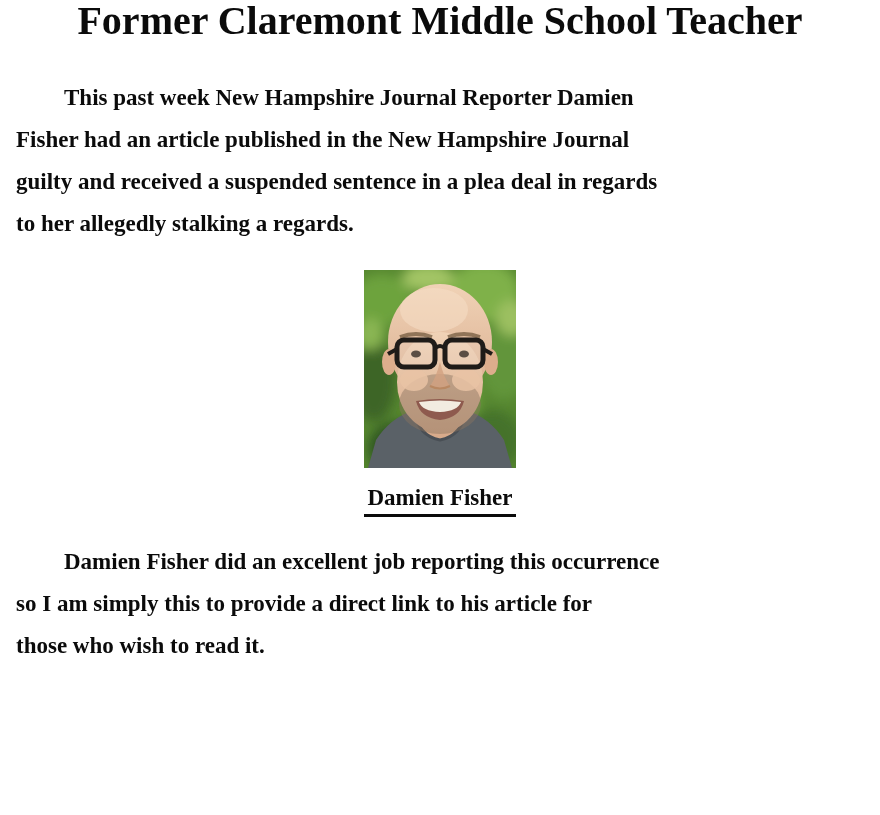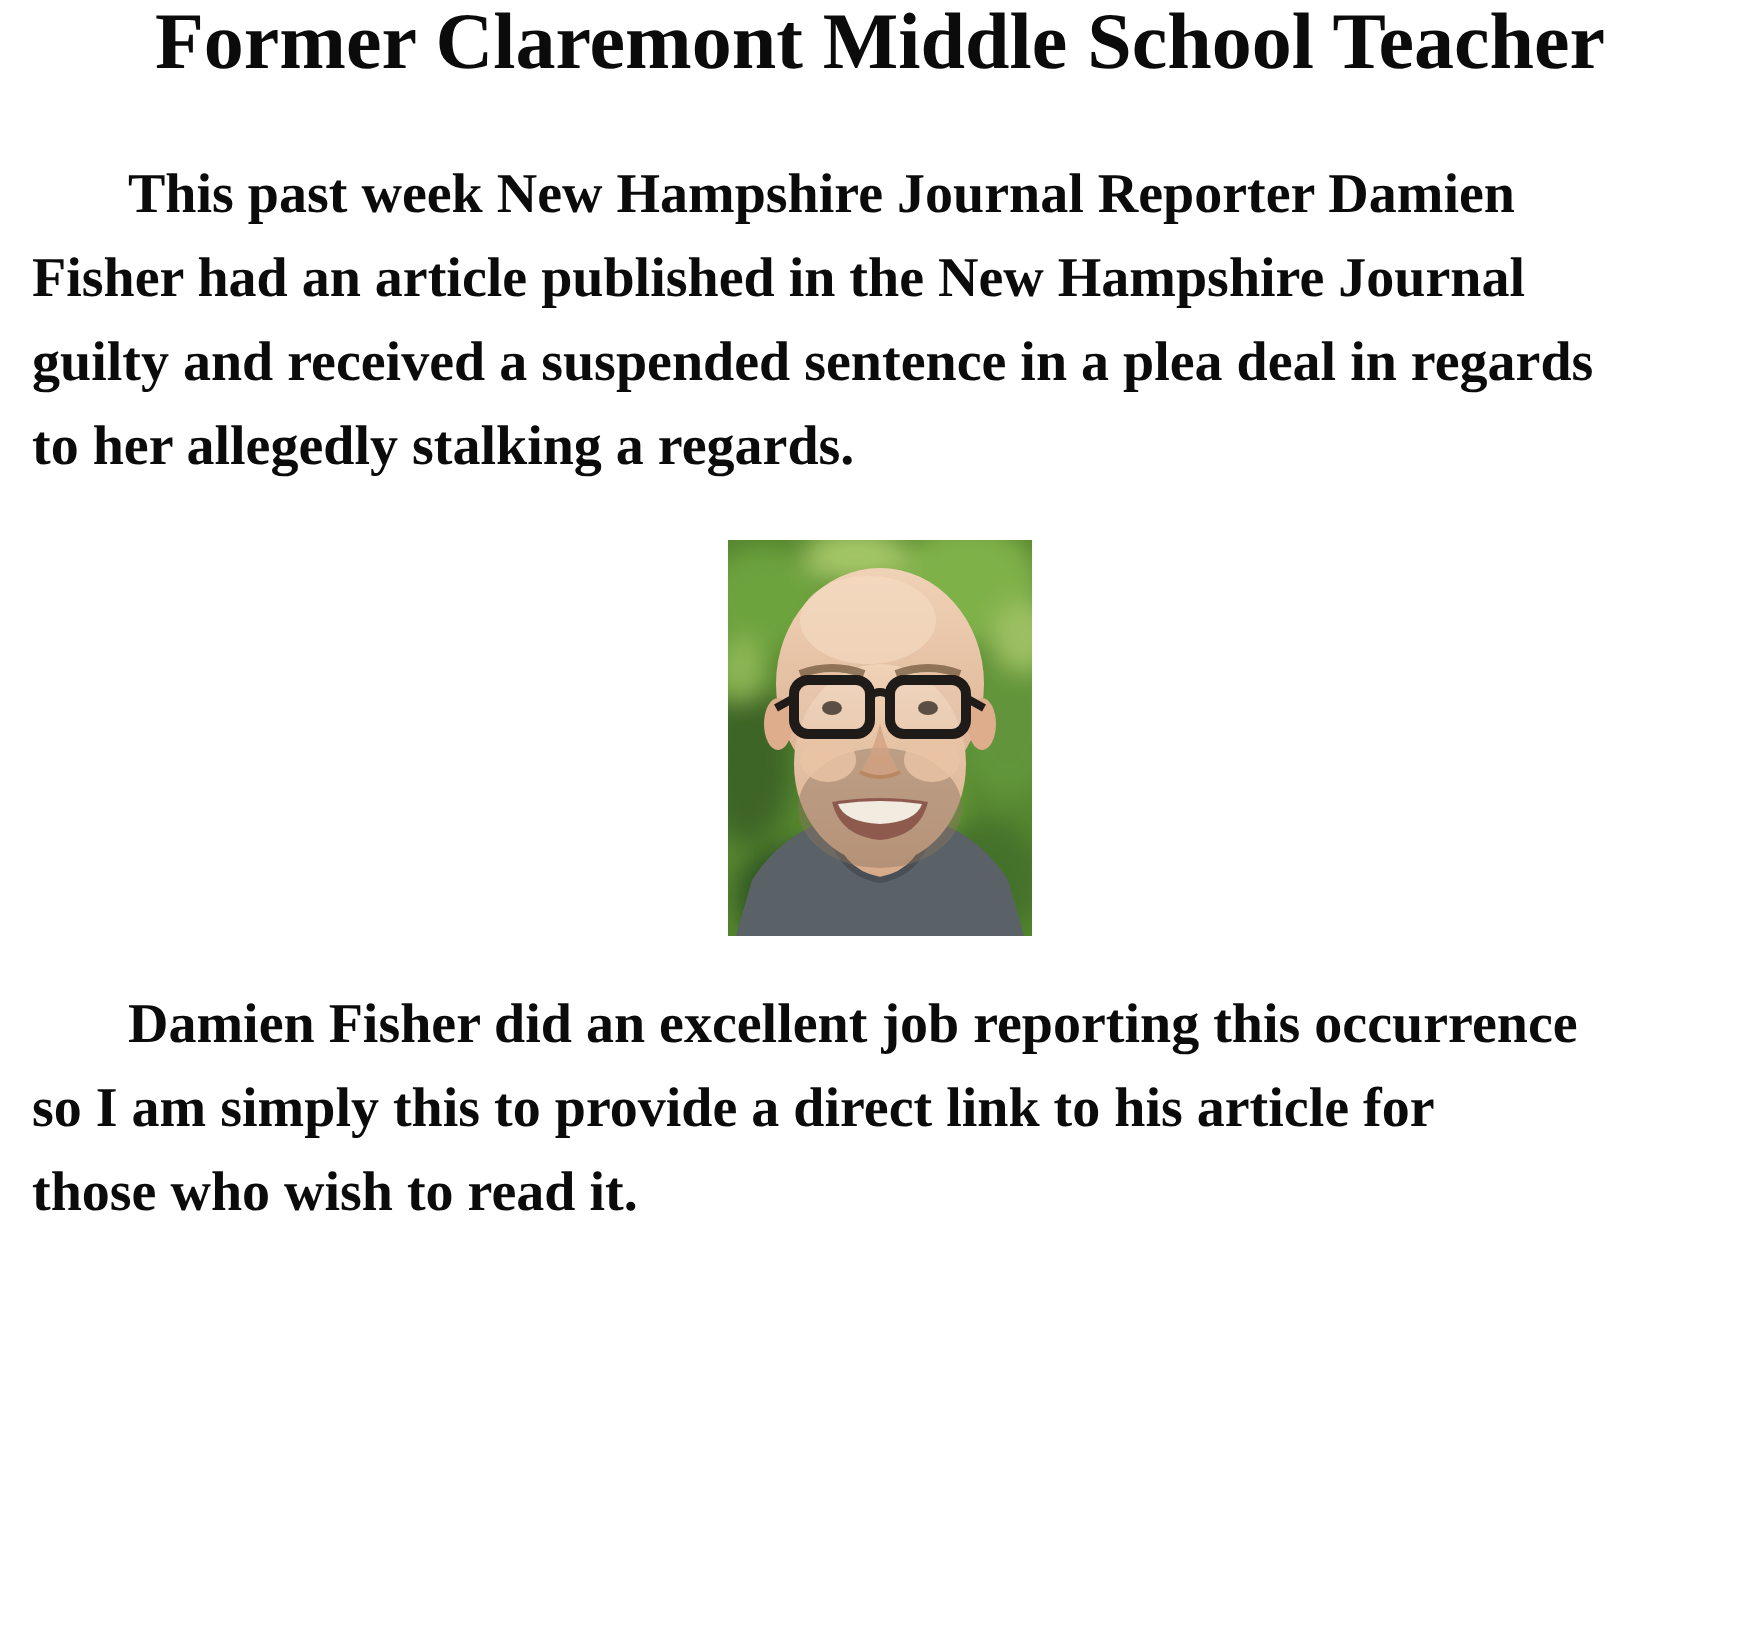--- a/index.html
+++ b/index.html
@@ -21,21 +21,21 @@
   }
   .hline { display: block; white-space: nowrap; }
   .u-thick {
     display: inline-block;
     border-bottom: 4px solid #0b0b0b;
     padding: 0 6px 3px 6px;
     line-height: 48px;
   }
   .body-para {
     margin: 28px 0 0 0;
-    font-size: 28px;
+    font-size: 23px;
     line-height: 42px;
     text-align: left;
   }
   .pline { display: block; white-space: nowrap; padding-left: 16px; }
   .pline.indent { padding-left: 64px; }
   .portrait-figure {
     margin: 25px 0 0 0;
     text-align: center;
   }
   .portrait-svg {
@@ -127,20 +127,21 @@
       <path d="M71,78 Q76,74 81,78" stroke="#1f1b18" stroke-width="4" fill="none"></path>
       <path d="M33,79 L24,84" stroke="#1f1b18" stroke-width="4"></path>
       <path d="M119,79 L128,84" stroke="#1f1b18" stroke-width="4"></path>
 
       <path d="M76,92 Q72,108 66,116 Q76,122 86,116 Q80,108 76,92" fill="#d2a181" opacity="0.8"></path>
       <path d="M66,116 Q76,121 86,116" stroke="#b98862" stroke-width="2" fill="none"></path>
 
       <path d="M52,131 Q76,127 100,131 Q96,148 76,150 Q56,148 52,131 Z" fill="#8e5a4e"></path>
       <path d="M55,132 Q76,129 97,132 Q94,141 76,142 Q58,141 55,132 Z" fill="#f2ece0"></path>
     </svg>
+    <figcaption class="portrait-caption"><span class="u-med">Damien Fisher</span></figcaption>
   </figure>
 
   <p class="body-para second">
     <span class="pline indent">Damien Fisher did an excellent job reporting this occurrence</span>
     <span class="pline">so I am simply this to provide a direct link to his article for</span>
     <span class="pline">those who wish to read it.</span>
   </p>
 
 </main>
 

